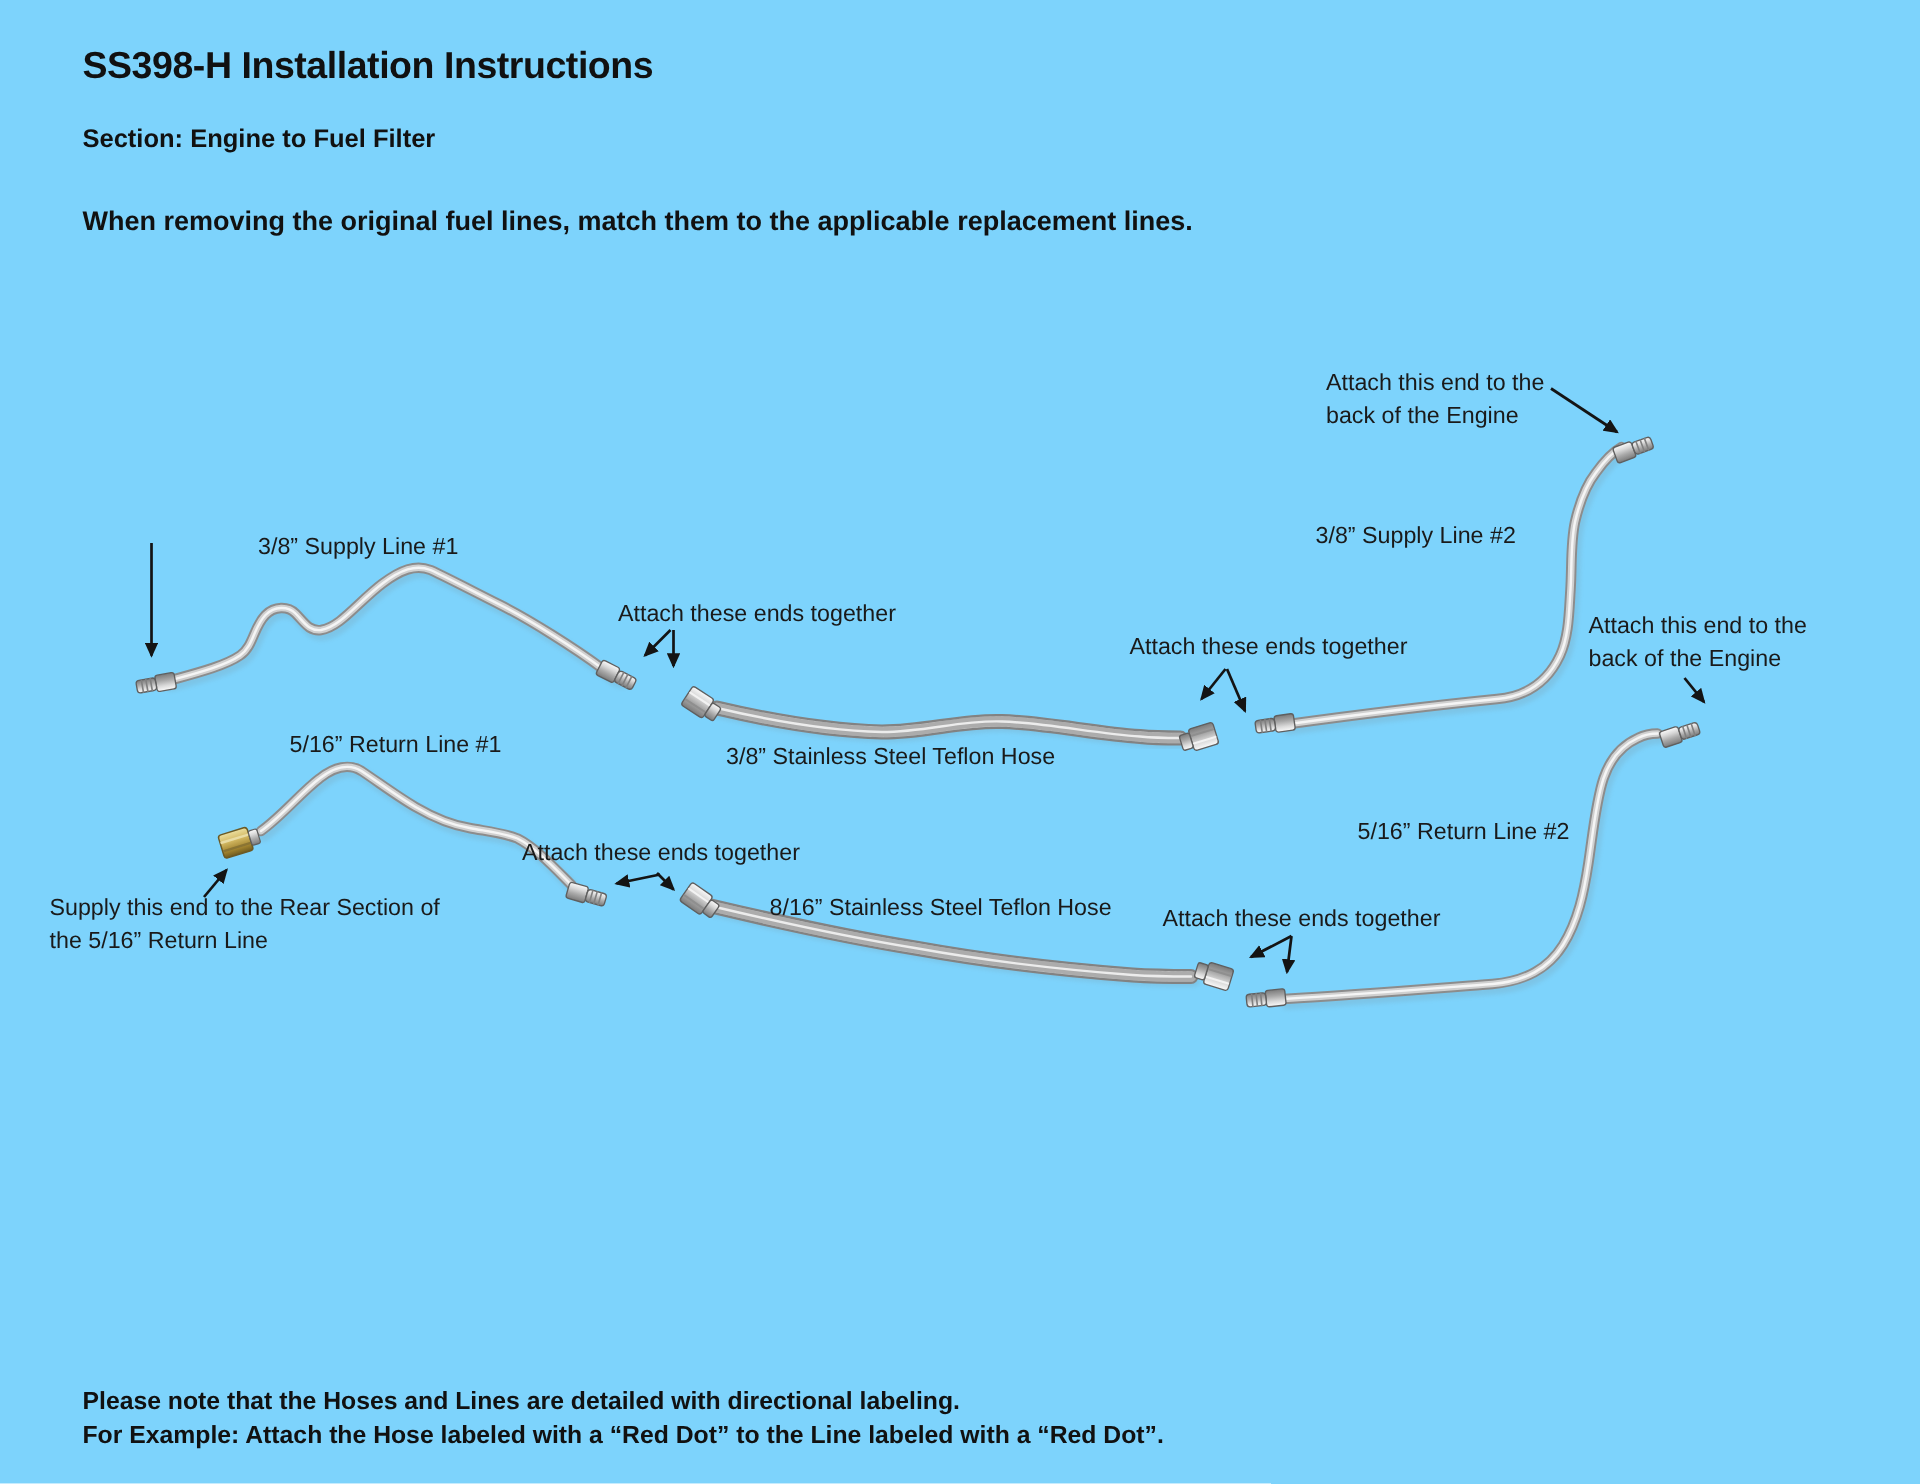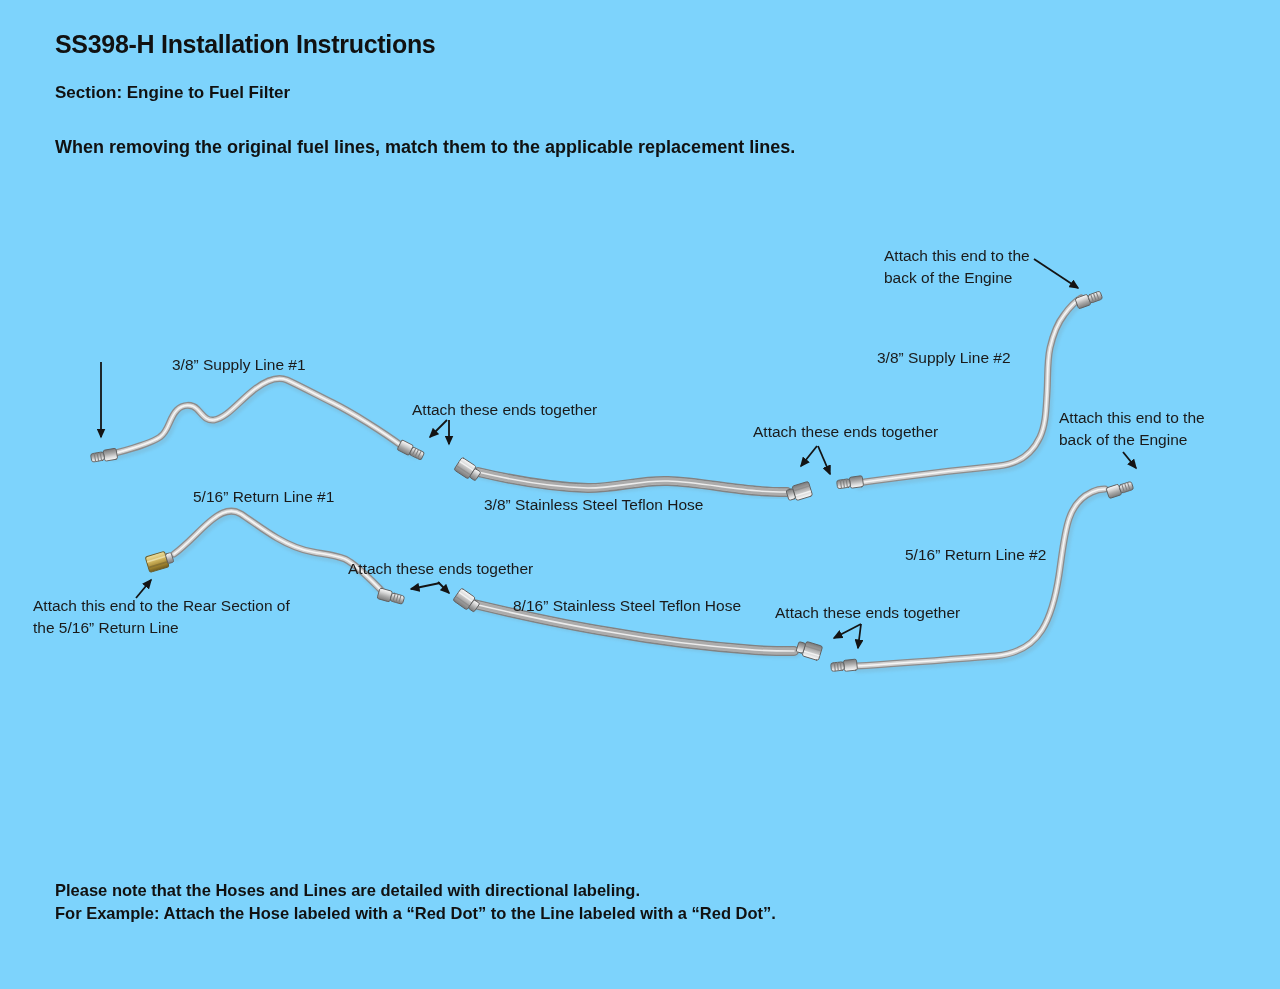--- a/index.html
+++ b/index.html
@@ -11,21 +11,21 @@
     position:absolute;left:55px;top:30px;font-size:25px;font-weight:bold;
     letter-spacing:-0.3px;color:#111;white-space:nowrap;
   }
   .subhead{
     position:absolute;font-size:17px;font-weight:bold;white-space:nowrap;color:#111;
   }
   #loc{left:55px;top:83px;}
   #intro{left:55px;top:137px;font-size:18px;}
   .note{
     position:absolute;left:55px;font-size:16.5px;font-weight:bold;
-    white-space:nowrap;color:#111;line-height:23px;
+    white-space:nowrap;color:#111;line-height:23px;margin-top:44px;
   }
   #note1{top:879px;}
   #note2{top:902px;text-align:right;}
   .lbl{
     position:absolute;font-size:15.5px;line-height:22px;white-space:nowrap;
     color:#1a1a1a;z-index:3;
   }
   #lbl-engine-top{left:884px;top:245px;}
   #lbl-fuel-filter{left:55px;top:317px;}
   #lbl-supply1{left:172px;top:354px;}
@@ -195,21 +195,21 @@
   <div class="lbl" id="lbl-hose38">3/8” Stainless Steel Teflon Hose</div>
   <div class="lbl" id="lbl-attach2">Attach these ends together</div>
   <div class="lbl" id="lbl-engine-right">
     <div>Attach this end to the</div>
     <div>back of the Engine</div>
   </div>
   <div class="lbl" id="lbl-return1">5/16” Return Line #1</div>
   <div class="lbl" id="lbl-attach3">Attach these ends together</div>
   <div class="lbl" id="lbl-hose516">8/16” Stainless Steel Teflon Hose</div>
   <div class="lbl" id="lbl-rear">
-    <div>Attach this end to the Rear Section of</div>
+    <div>Supply this end to the Rear Section of</div>
     <div>the 5/16” Return Line</div>
   </div>
   <div class="lbl" id="lbl-attach4">Attach these ends together</div>
   <div class="lbl" id="lbl-return2">5/16” Return Line #2</div>
 
   <div class="note" id="note1">Please note that the Hoses and Lines are detailed with directional labeling.</div>
   <div class="note" id="note2">For Example: Attach the Hose labeled with a “Red Dot” to the Line labeled with a “Red Dot”.</div>
 
 </div>
 

